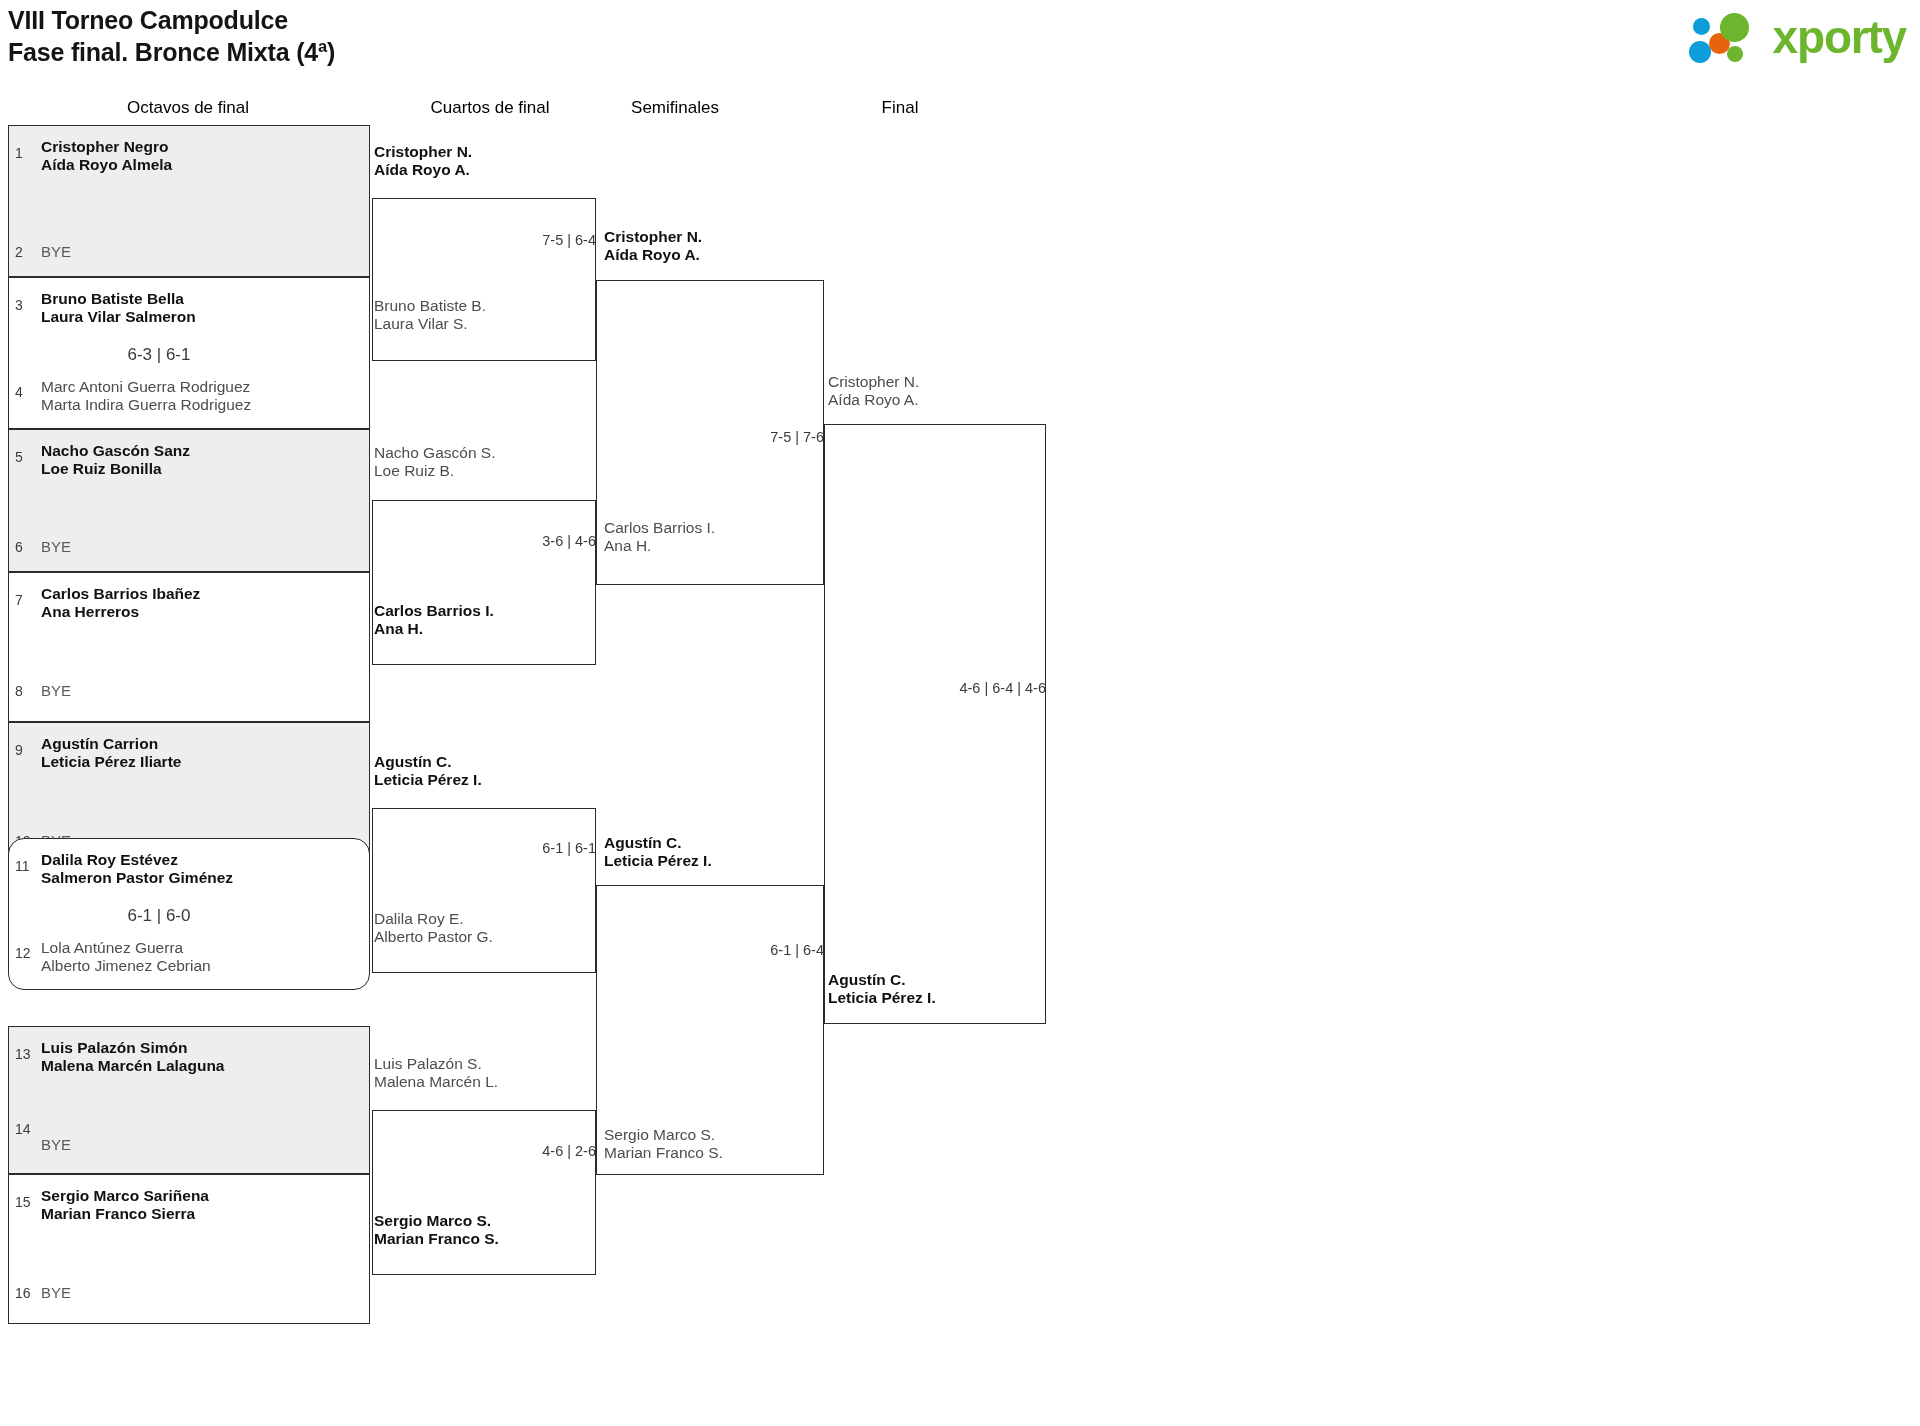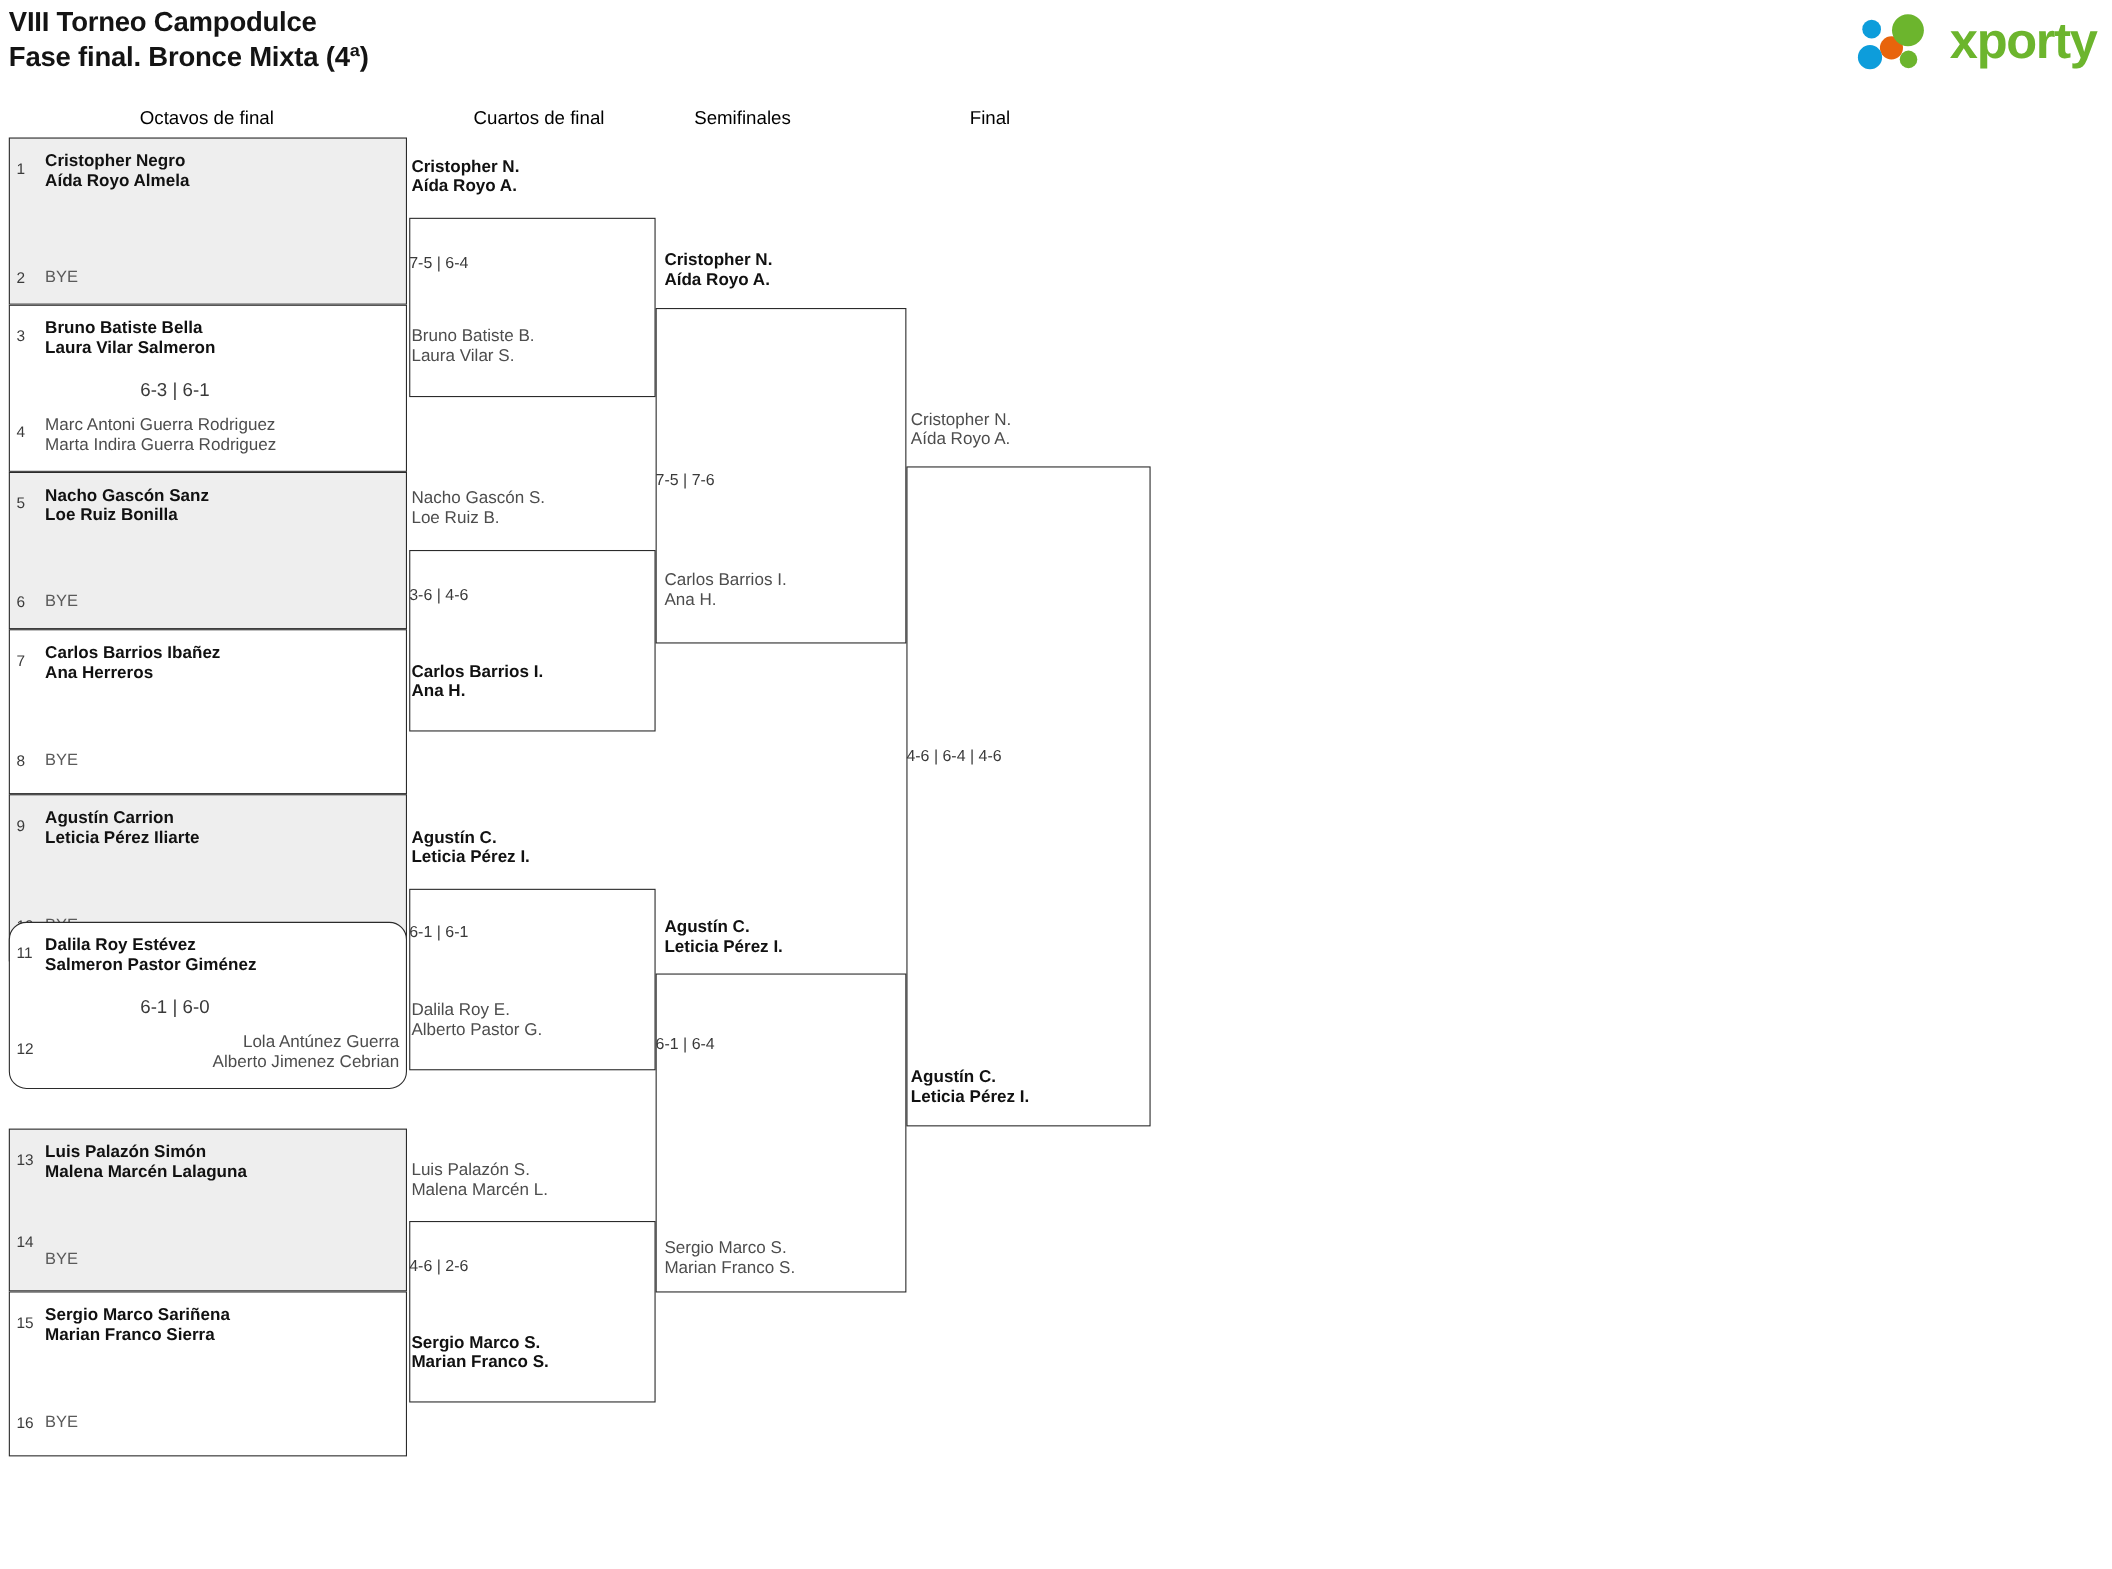--- a/index.html
+++ b/index.html
@@ -81,21 +81,21 @@
   .adv-team {
     position: absolute;
     font-size: 15.5px; line-height: 1.17; white-space: nowrap;
   }
   .adv-team.winner { font-weight: 700; color: #111111; }
   .adv-team.loser  { font-weight: 400; color: #4d4d4d; }
   .adv-team .ln { display: block; }
 
   .mscore {
     position: absolute;
-    font-size: 14.5px; color: #3a3a3a; text-align: left;
+    font-size: 14.5px; color: #3a3a3a; text-align: right;
     white-space: nowrap;
   }
 </style>
 </head>
 <body>
 
 <div id="root">
 
   <div class="title-block">
     <div class="title-line">VIII Torneo Campodulce</div>
@@ -183,21 +183,21 @@
     </div>
 
     <div class="r1-cell" style="left:8px; top:838px; width:362px; height:152px;border-radius:16px;">
       <div class="seedno" style="top:19px;">11</div>
       <div class="team winner" style="top:12px;">
         <span class="ln">Dalila Roy Estévez</span>
         <span class="ln">Salmeron Pastor Giménez</span>
       </div>
       <div class="r1-score" style="left:0px; top:67px; width:300px;">6-1 | 6-0</div>
       <div class="seedno" style="top:106px;">12</div>
-      <div class="team loser" style="top:100px;text-align:right;">
+      <div class="team loser" style="top:100px;">
         <span class="ln">Lola Antúnez Guerra</span>
         <span class="ln">Alberto Jimenez Cebrian</span>
       </div>
     </div>
 
     <div class="r1-cell shaded" style="left:8px; top:1026px; width:362px; height:148px;">
       <div class="seedno" style="top:19px;">13</div>
       <div class="team winner" style="top:12px;">
         <span class="ln">Luis Palazón Simón</span>
         <span class="ln">Malena Marcén Lalaguna</span>

